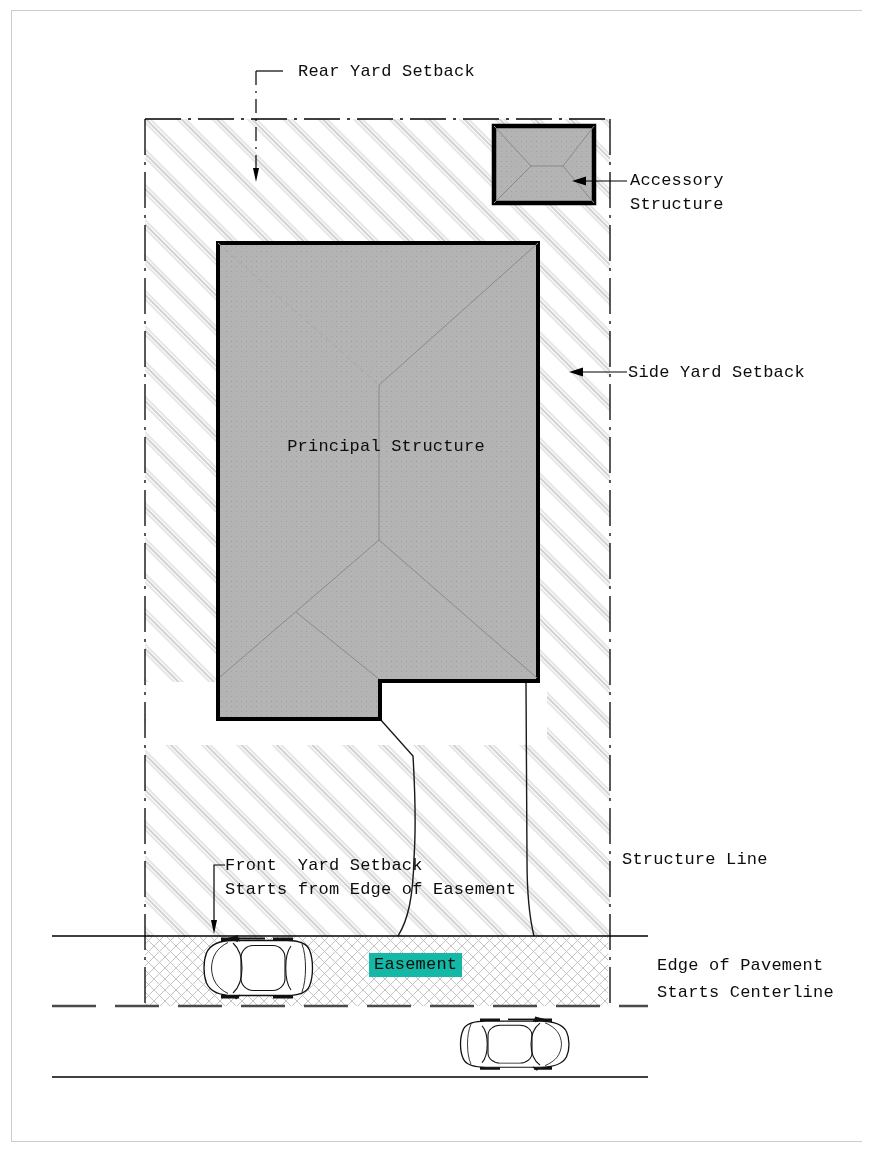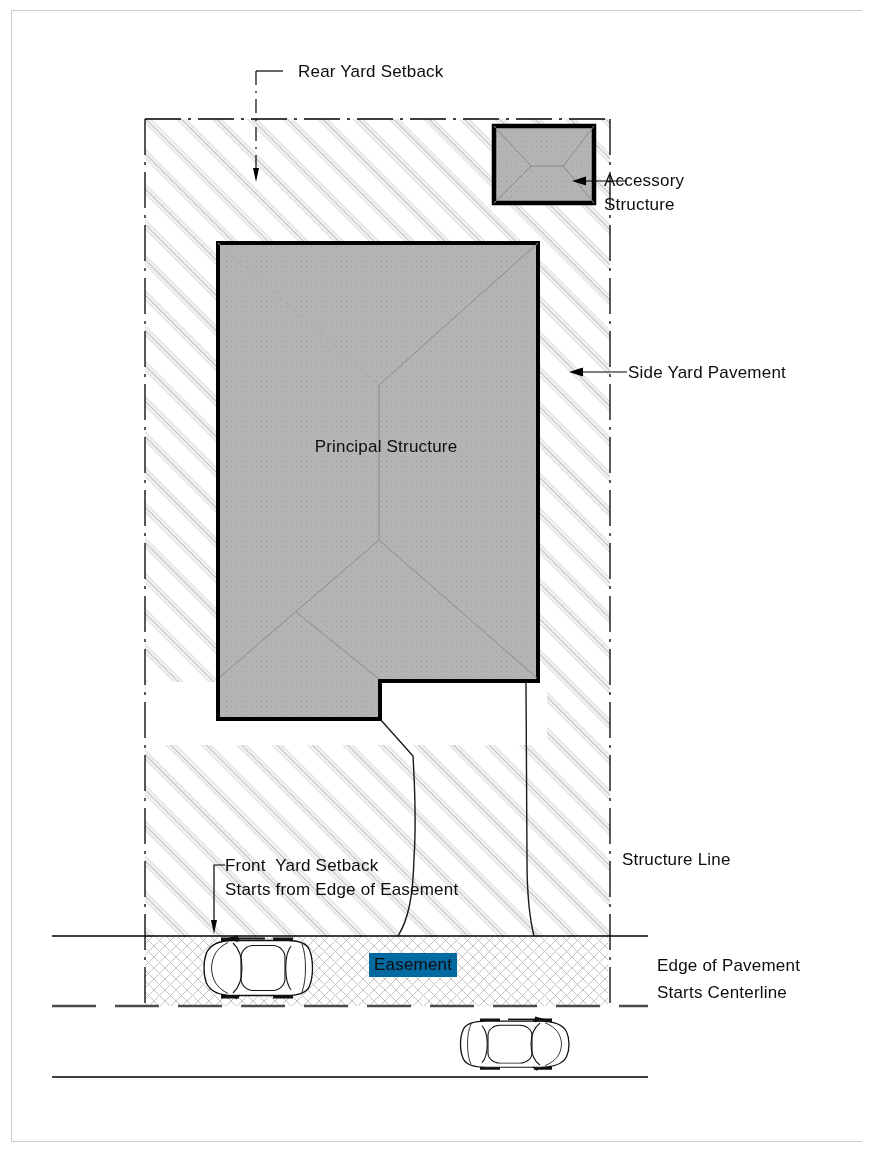--- a/index.html
+++ b/index.html
@@ -1,30 +1,30 @@
 <!DOCTYPE html>
 <html><head>
 <meta charset="utf-8">
 <style>
   html,body{margin:0;padding:0;background:#fff;}
   .page{
     position:relative;width:862px;height:1151px;background:#ffffff;overflow:hidden;
-    font-family:Liberation Sans, sans-serif;
+    font-family:Liberation Mono, monospace;
   }
   .page-border{
     position:absolute;left:11px;top:10px;width:855px;height:1130px;
     border:1px solid #cccccc;pointer-events:none;
   }
   .plan-svg{position:absolute;left:0;top:0;}
   .lbl{
     position:absolute;color:#0d0d0d;font-size:17px;line-height:24px;
     white-space:pre-wrap;letter-spacing:0.2px;
   }
   .lbl-center{text-align:center;}
-  .lbl-easement{background:#0369a1;padding:0 5px;}
+  .lbl-easement{background:#14b8a6;padding:0 5px;}
 </style>
 </head>
 <body>
 
 <div class="page">
 
   <svg class="plan-svg" width="887" height="1151" viewBox="0 0 887 1151">
     <defs>
       <pattern id="hatch" width="25" height="25" patternUnits="userSpaceOnUse" patternTransform="rotate(45)">
         <rect width="25" height="25" fill="#ffffff"></rect>
@@ -118,24 +118,24 @@
     </g>
 
     <use href="#carShape" transform="translate(203,938)"></use>
     <use href="#carShape" transform="translate(570,1019) scale(-1,0.84)"></use>
   </svg>
 
   <div class="page-border"></div>
 
   <div class="lbl" style="left:298px;top:60px;">Rear Yard Setback</div>
 
-  <div class="lbl" style="left:604px;top:169px;">Accessory
+  <div class="lbl" style="left:630px;top:169px;">Accessory
 Structure</div>
 
-  <div class="lbl" style="left:628px;top:361px;">Side Yard Pavement</div>
+  <div class="lbl" style="left:628px;top:361px;">Side Yard Setback</div>
 
   <div class="lbl" style="left:225px;top:854px;">Front  Yard Setback
 Starts from Edge of Easement</div>
 
   <div class="lbl lbl-center" style="left:286px;top:435px;width:200px;">Principal Structure</div>
 
   <div class="lbl" style="left:622px;top:848px;">Structure Line</div>
 
   <div class="lbl" style="left:657px;top:954px;">Edge of Pavement</div>
 

